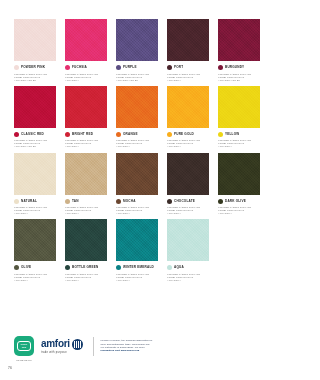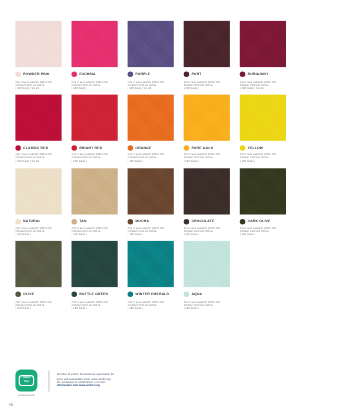--- a/index.html
+++ b/index.html
@@ -369,20 +369,29 @@
     <div class="oeko">
       <div class="oeko-inner">
         <div class="oeko-txt">
           <div>OEKO</div>
           <div>TEX</div>
         </div>
       </div>
       <div class="oeko-sub">STANDARD 100</div>
     </div>
 
+    <div class="amfori-wrap">
+      <div class="amfori-row">
+        <div class="amfori-word">amfori</div>
+        <div class="amfori-mark">
+            <span></span>
+          </div>
+      </div>
+      <div class="amfori-tag">trade with purpose</div>
+    </div>
 
     <div class="divider"></div>
 
     <div class="foot-note">
         <div>Member of amfori, the business association for</div>
         <div>open and sustainable trade. www.amfori.org</div>
         <div>We participate in amfori BSCI. For more</div>
         <div class="bold">information visit www.amfori.org</div>
       </div>
   </div>

